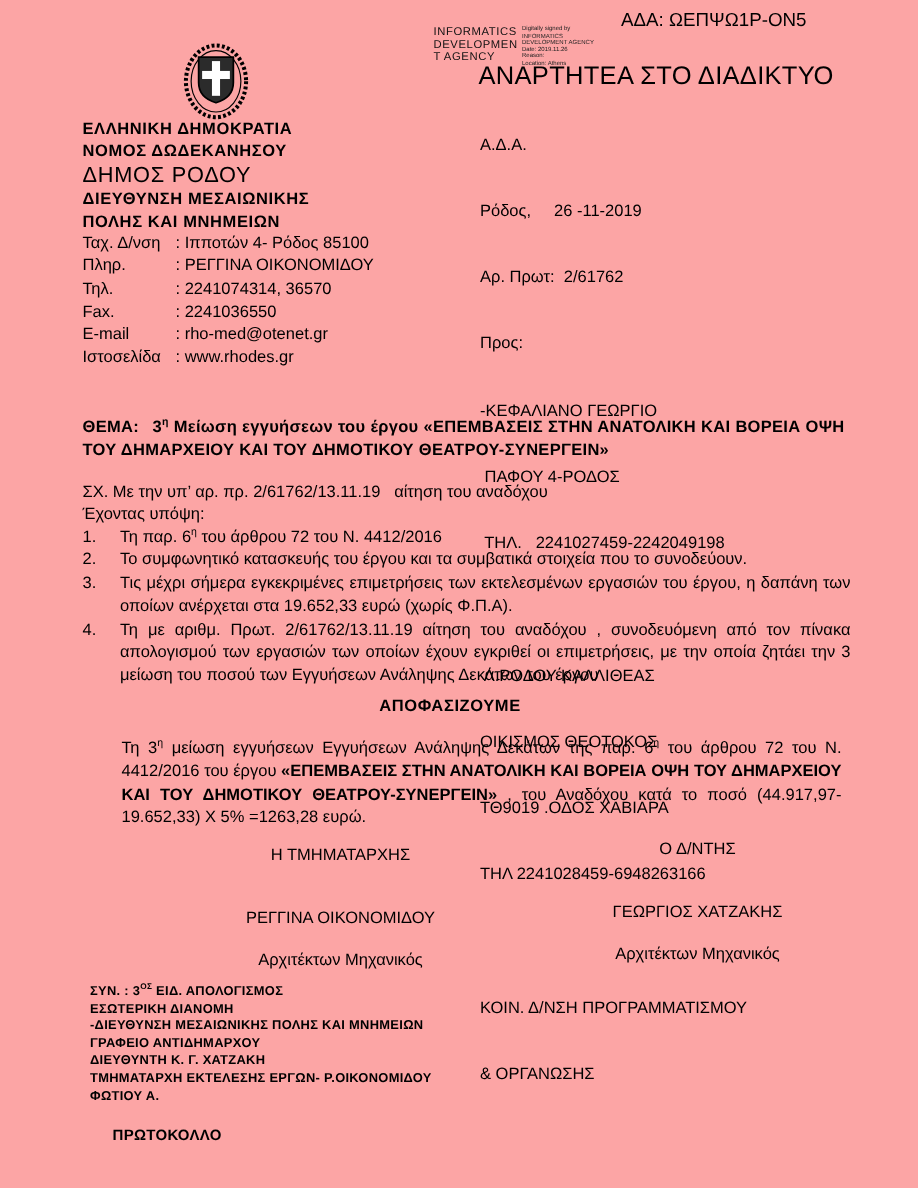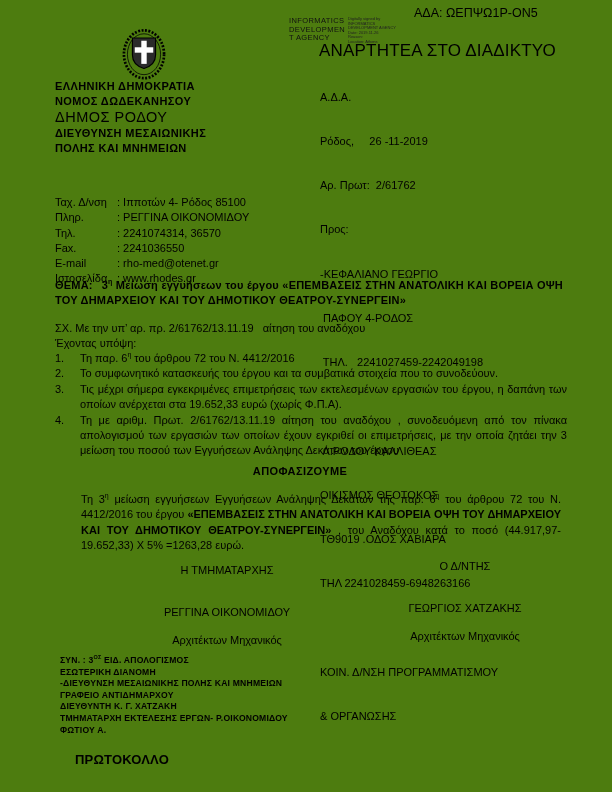--- a/index.html
+++ b/index.html
@@ -1,51 +1,51 @@
 <!DOCTYPE html>
 <html><head>
 <meta charset="utf-8">
 <style>
   html,body{margin:0;padding:0;background:#fff;}
-  .page{position:relative;width:612px;height:792px;background:#4d7c0f;color:#000;
+  .page{position:relative;width:612px;height:792px;background:#fca5a5;color:#000;
         font-family:"Liberation Sans","DejaVu Sans",sans-serif;font-size:11px;overflow:hidden;}
   .abs{position:absolute;}
   .pre{white-space:pre;}
   .b{font-weight:bold;}
   sup{font-size:7px;vertical-align:super;line-height:0;}
   .ada{left:414px;top:6px;font-size:12.5px;}
   .stamp-agency{left:289px;top:17px;font-size:7.5px;line-height:8.5px;letter-spacing:.4px;color:#111;}
   .stamp-sig{left:348px;top:17px;font-size:4px;line-height:4.6px;color:#222;}
   .anartitea{left:319px;top:41px;font-size:17px;letter-spacing:.2px;}
   .emblem{left:120px;top:28px;}
   .hl{left:55px;top:79px;line-height:14.5px;}
   .hl .big{font-size:14.5px;line-height:18px;letter-spacing:.5px;}
   .hl div{letter-spacing:.4px;}
-  .contacts{left:55px;top:155px;line-height:15.3px;margin-top:40px;}
+  .contacts{left:55px;top:155px;line-height:15.3px;}
   .contacts .lab{display:inline-block;width:62px;}
   .rcol{left:320px;top:60px;line-height:14.75px;}
   .rcol div{min-height:14.75px;}
   .subject{left:55px;top:278px;width:508px;line-height:15.2px;text-align:justify;font-weight:bold;letter-spacing:.2px;}
   .subject .lbl{margin-right:9px;}
   .refline{left:55px;top:322px;}
   .having{left:55px;top:336.5px;}
   .list{left:55px;top:351px;width:512px;line-height:15.4px;}
   .li{display:flex;}
   .li .n{width:25px;flex:none;}
   .li .t{flex:1;text-align:justify;}
   .decision-h{left:40px;top:465px;width:520px;text-align:center;font-weight:bold;letter-spacing:.4px;}
   .decision{left:81px;top:492px;width:480px;line-height:15.3px;text-align:justify;}
   .sig{width:210px;text-align:center;}
   .sig-left{left:122px;top:564px;}
   .sig-right{left:360px;top:560px;}
   .sig .name{margin-top:30px;}
   .sig .role{margin-top:16px;}
   .footer{left:60px;top:655px;font-size:8.6px;font-weight:bold;line-height:11.6px;letter-spacing:.2px;}
   .footer .u{}
-  .protocol{left:60px;top:752px;font-size:13px;font-weight:bold;letter-spacing:.2px;padding-left:15px;}
+  .protocol{left:60px;top:752px;font-size:10px;font-weight:bold;letter-spacing:.2px;padding-left:15px;}
 </style>
 </head>
 <body>
 
 <div class="page">
 
   <div class="abs ada">ΑΔΑ: ΩΕΠΨΩ1Ρ-ΟΝ5</div>
 
   <div class="abs stamp-agency">
     <div>INFORMATICS</div>

